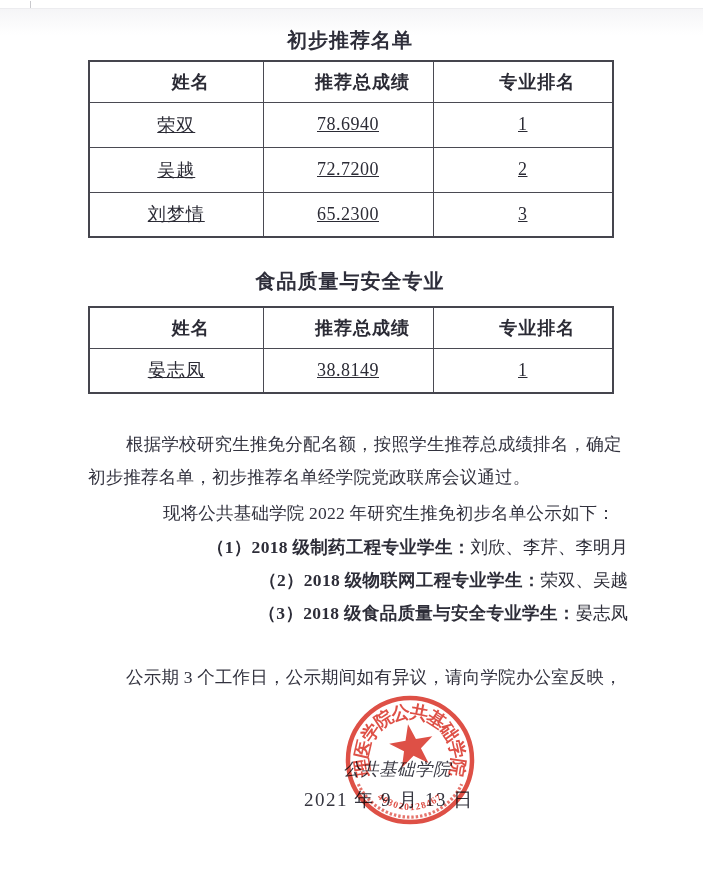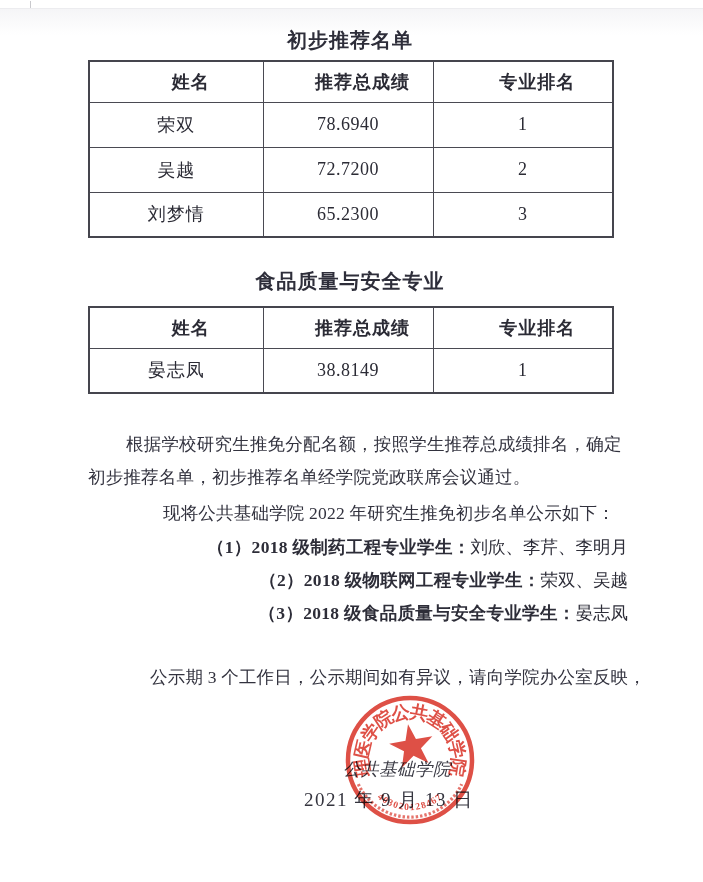--- a/index.html
+++ b/index.html
@@ -24,30 +24,30 @@
   }
   .score-table {
     position:absolute; left:88px; width:524px; border-collapse:collapse;
     border:2px solid #45454d; table-layout:fixed;
   }
   .score-table th, .score-table td {
     border:1.5px solid #4a4a52; text-align:center; vertical-align:middle;
     color:#2b2b35; font-size:18px;
   }
   .score-table th { height:41px; font-weight:bold; letter-spacing:1px;padding-left:29px; }
-  .score-table td { height:45px; letter-spacing:1px; }
+  .score-table td { height:45px; letter-spacing:1px;text-decoration:underline; }
   .score-table td.num { letter-spacing:0.5px;margin-left:46px; }
 
   .para { position:absolute; left:88px; width:527px; font-size:17.5px; color:#32323e; letter-spacing:0.2px; }
   .para .ln { line-height:33px; white-space:nowrap; }
   .para .ln.indent { text-indent:38px;text-align:right; }
   .list { position:absolute; left:88px; width:540px; font-size:17.5px; color:#2d2d38; }
   .list .li { line-height:33px; padding-left:46px; white-space:nowrap;text-align:right; }
   .list .li b { font-weight:bold; letter-spacing:0.3px; }
-  .para3 .ln { line-height:35px;margin-left:24px; }
+  .para3 .ln { line-height:35px; }
 
   .sig-org  { position:absolute; left:343px; top:757px; font-size:17.5px; letter-spacing:0.5px; color:#3a3a44;font-style:italic; }
   .sig-date { position:absolute; left:304px; top:787px; font-size:19px; letter-spacing:1.5px; color:#35353f; }
 
   .seal { position:absolute; left:342px; top:692px; width:136px; height:136px;
           mix-blend-mode:multiply; opacity:0.93; }
   .seal text { font-family:"Liberation Serif","DejaVu Serif",serif; }
 </style>
 </head>
 <body>

